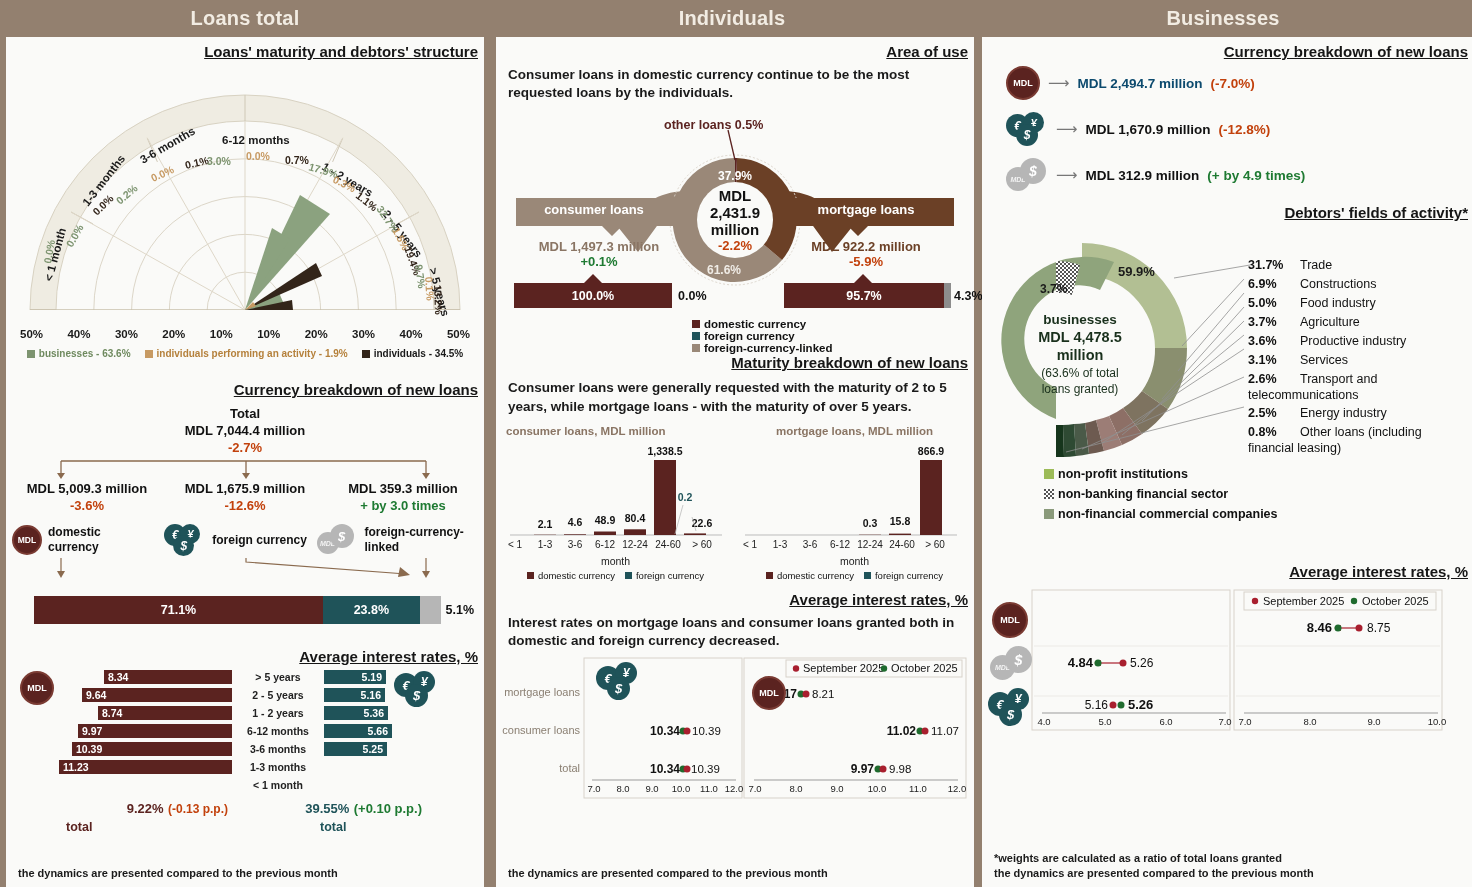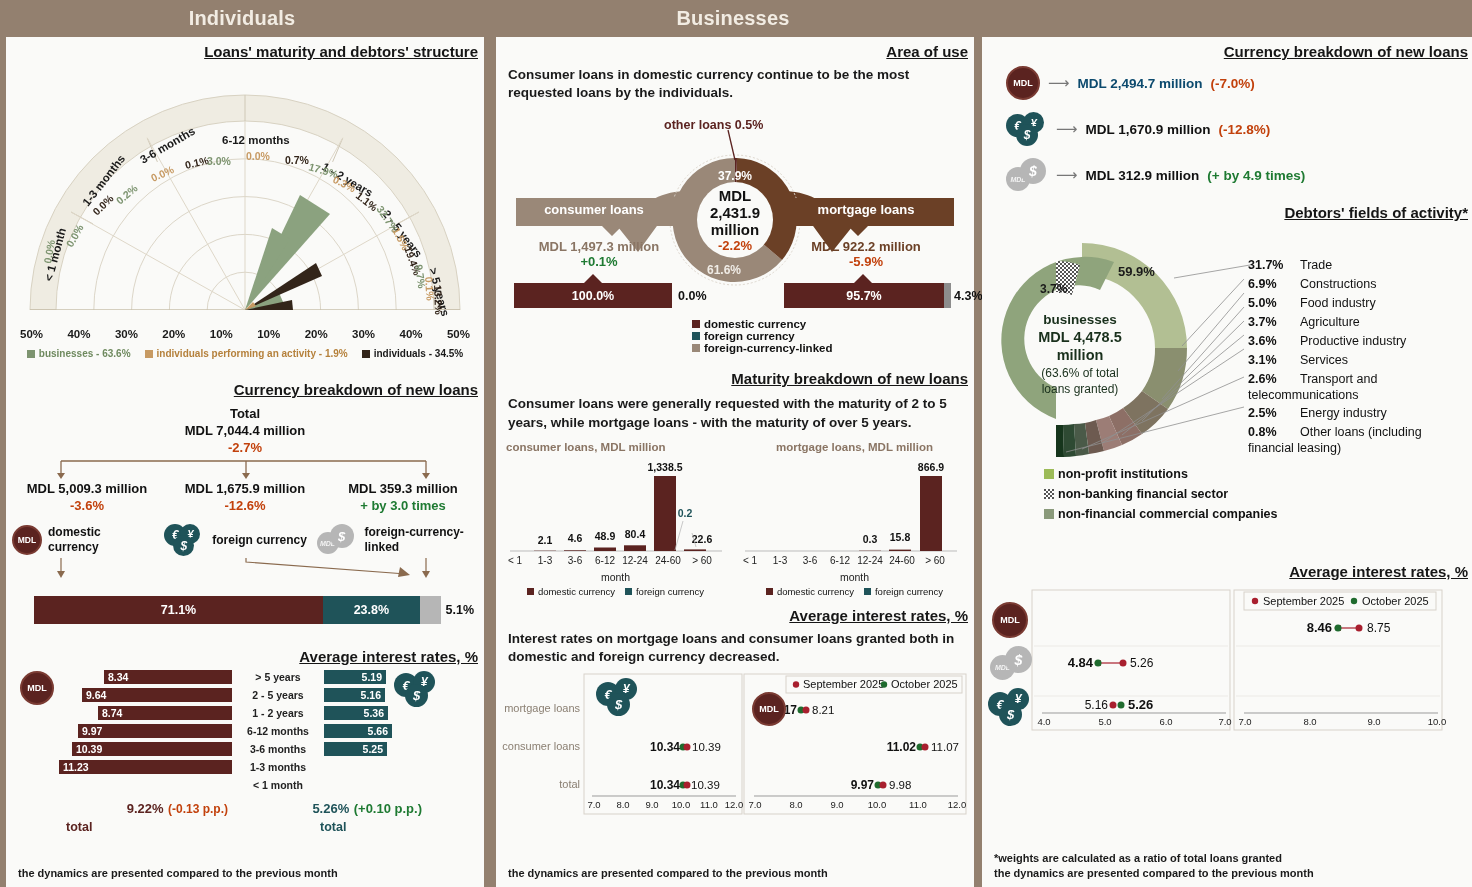--- a/index.html
+++ b/index.html
@@ -59,20 +59,21 @@
      display:flex; align-items:center; padding-left:4px; }
   .ir-mid { width:92px; text-align:center; font-size:10.5px; color:#222; font-weight:bold; }
   .ir-right { width:92px; display:flex; }
   .ir-bar-r { height:14px; background:#1f5359; color:#fff; font-size:10.5px; font-weight:bold;
      display:flex; align-items:center; justify-content:flex-end; padding-right:4px; }
 </style>
 </head>
 <body>
 
 <div class="header">
+  <div class="header-cell hc1">Loans total</div>
   <div class="header-cell hc2">Individuals</div>
   <div class="header-cell hc3">Businesses</div>
 </div>
 
 <div class="panels">
 
 <div class="panel p1">
 
   <div class="sec-title" style="margin-top:6px;">Loans' maturity and debtors' structure</div>
 
@@ -364,21 +365,21 @@
       </div>
     </div>
 
     <div style="display:flex; margin-top:6px; margin-left:20px;">
       <div style="width:196px; text-align:right; padding-right:4px;">
         <div><b style="color:#5b2320;font-size:13px;">9.22%</b>
         <b class="neg" style="font-size:12px;">(-0.13 p.p.)</b></div>
         <div style="text-align:left; padding-left:30px;"><b style="color:#5b2320;font-size:12.5px;">total</b></div>
       </div>
       <div style="width:190px; text-align:right;">
-        <div><b style="color:#1f5359;font-size:13px;">5.26%</b>
+        <div><b style="color:#1f5359;font-size:13px;">39.55%</b>
         <b class="pos" style="font-size:13px;">(+0.10 p.p.)</b></div>
         <div style="text-align:left; padding-left:88px;"><b style="color:#1f5359;font-size:12.5px;">total</b></div>
       </div>
     </div>
   </div>
 
   <div class="note">the dynamics are presented compared to the previous month</div>
 </div>
 
 <div class="panel p2">
@@ -451,21 +452,21 @@
     <div class="lg" style="font-size:11.5px; font-weight:bold; color:#111;">
       <i class="sw" style="background:#1f5359"></i>
       <span>foreign currency</span>
         </div>
     <div class="lg" style="font-size:11.5px; font-weight:bold; color:#111;">
       <i class="sw" style="background:#9a8878"></i>
       <span>foreign-currency-linked</span>
         </div>
   </div>
 
-  <div class="sec-title" style="margin-top:16px;">Maturity breakdown of new loans </div>
+  <div class="sec-title" style="">Maturity breakdown of new loans </div>
   <div class="blurb" style="margin:8px 12px 0 12px;">Consumer loans were generally requested with the maturity of 2 to 5 years, while mortgage loans - with the maturity of over 5 years.</div>
 
   <div style="display:flex; margin-top:8px;">
     <div style="width:239px; position:relative;">
       <div style="font-size:11.5px; font-weight:bold; color:#8a7564; margin-left:10px; line-height:1.3;">
         <span>consumer loans, MDL million</span>
       </div>
       <svg width="239" height="118" viewBox="0 0 239 118">
         <line x1="14" y1="96" x2="226" y2="96" stroke="#bbb" stroke-width="1"></line>
         <g fill="#5b2320">

